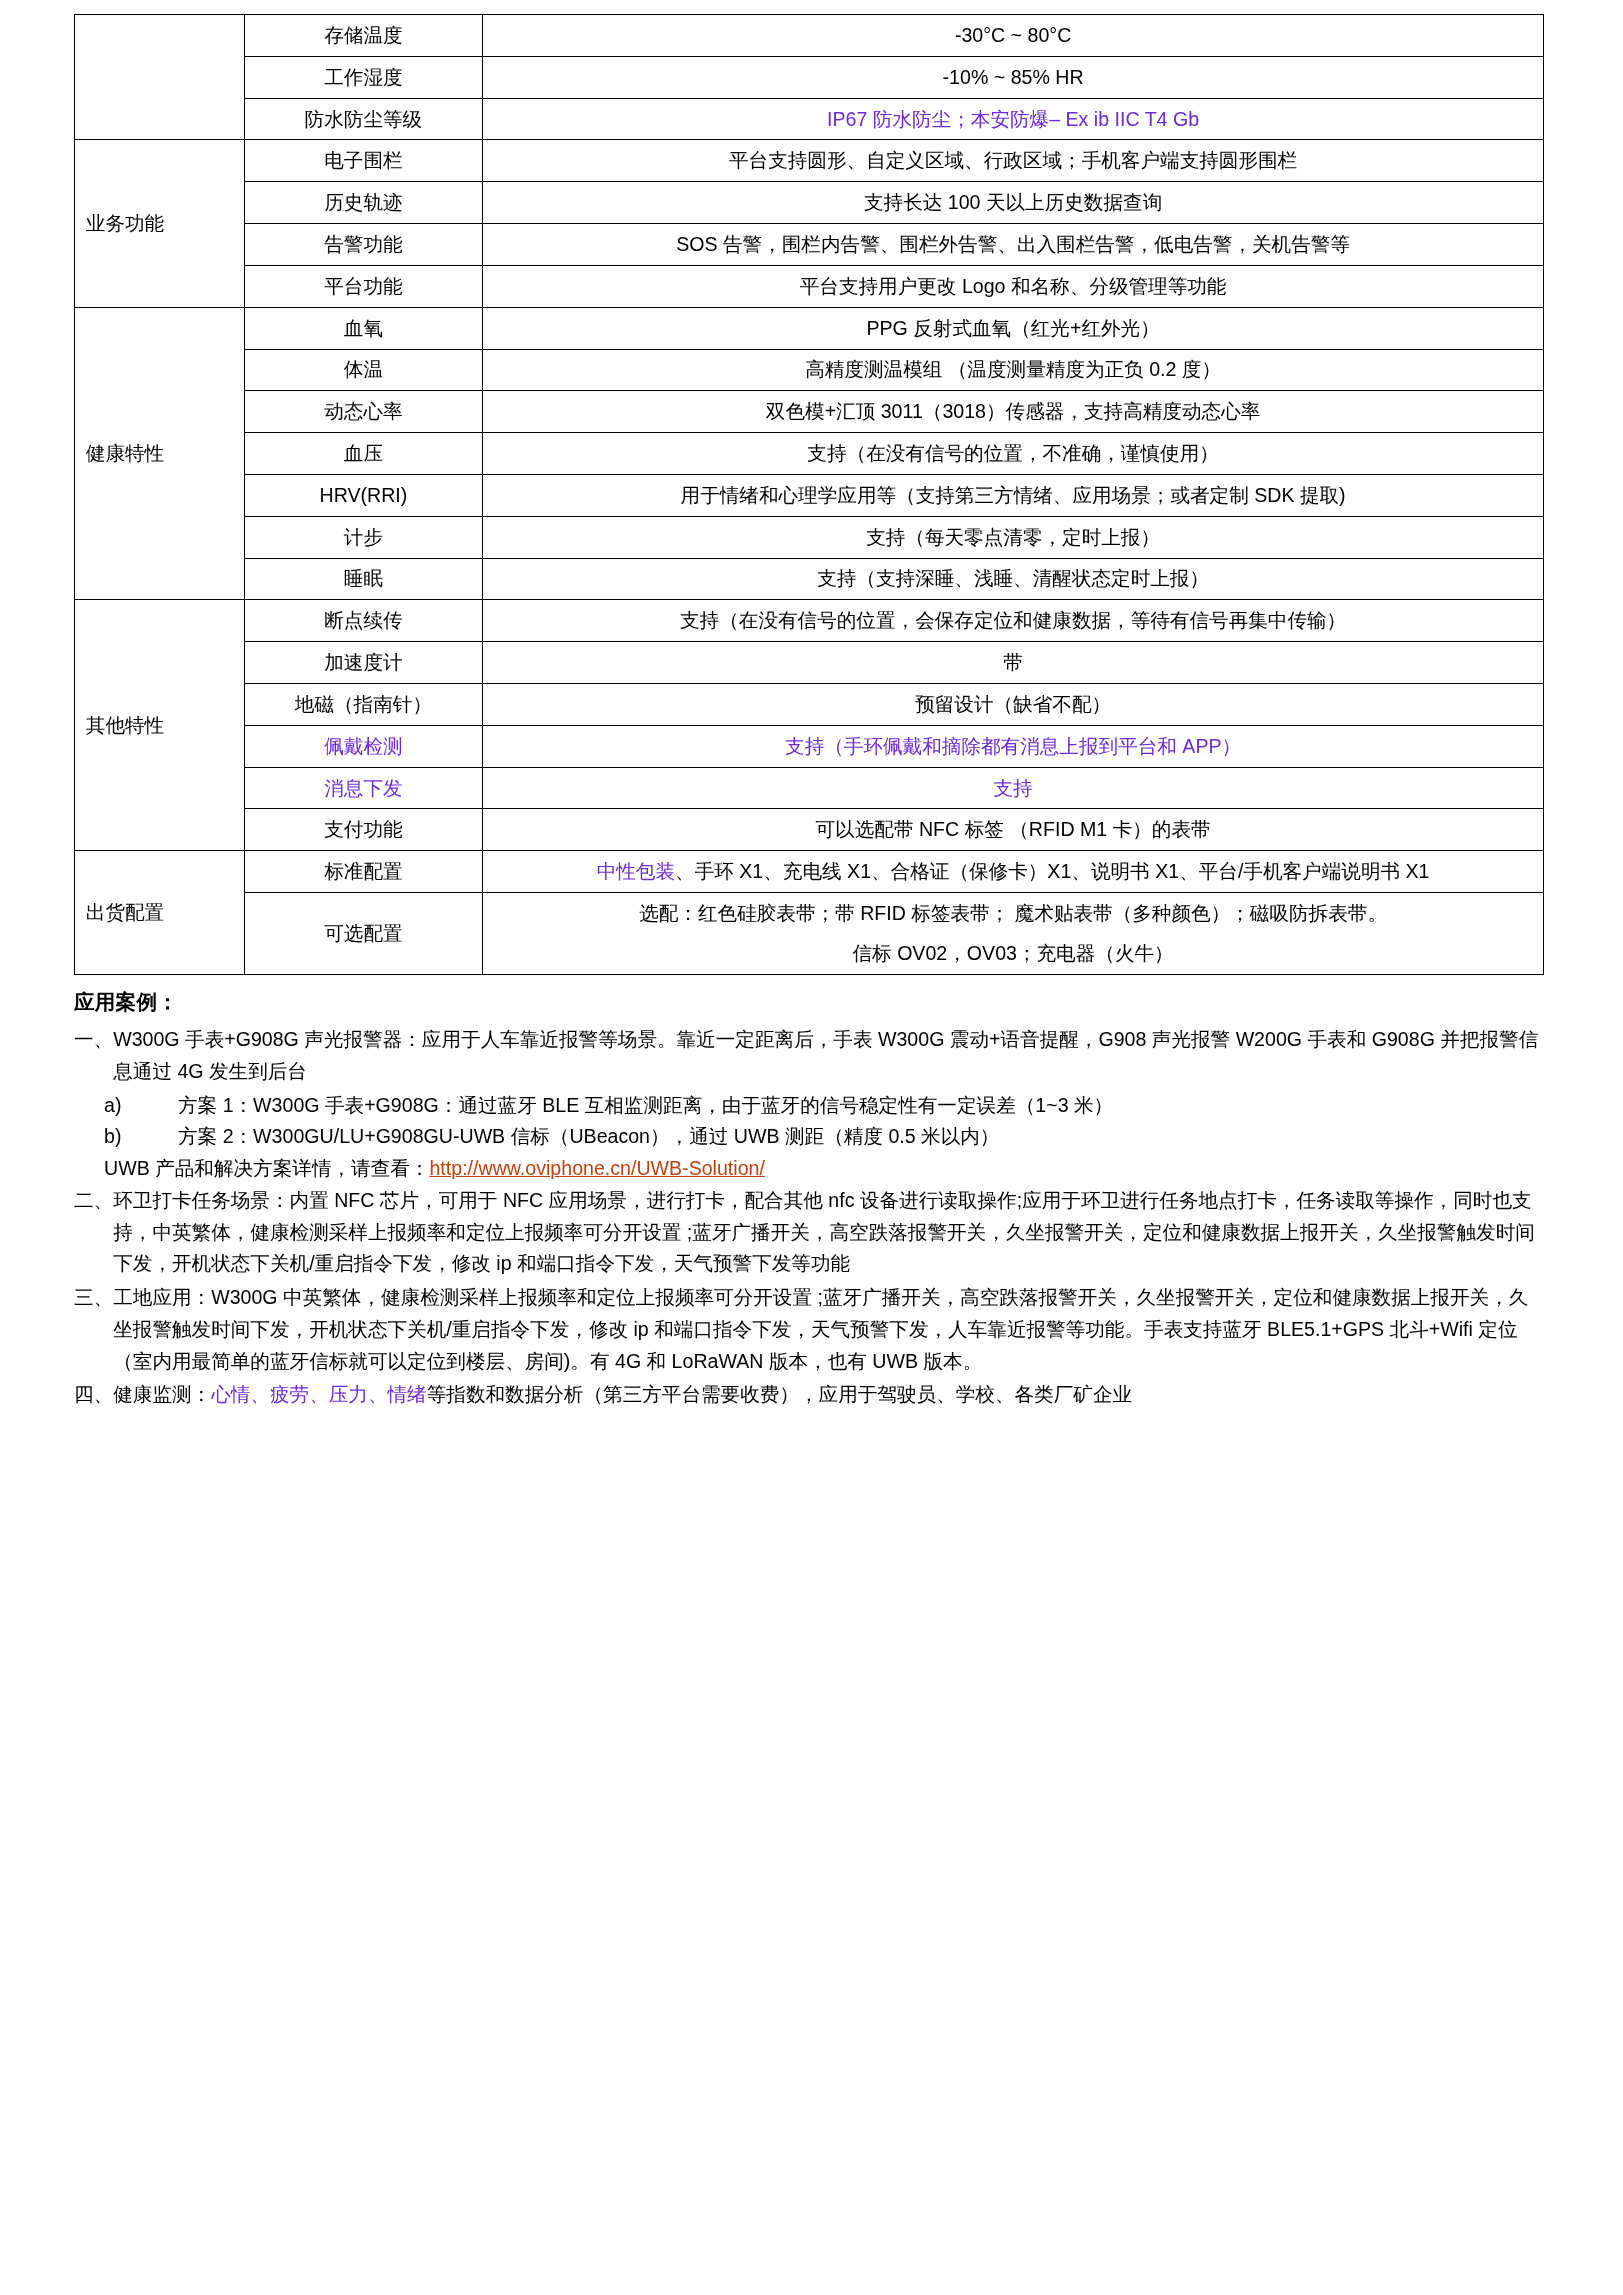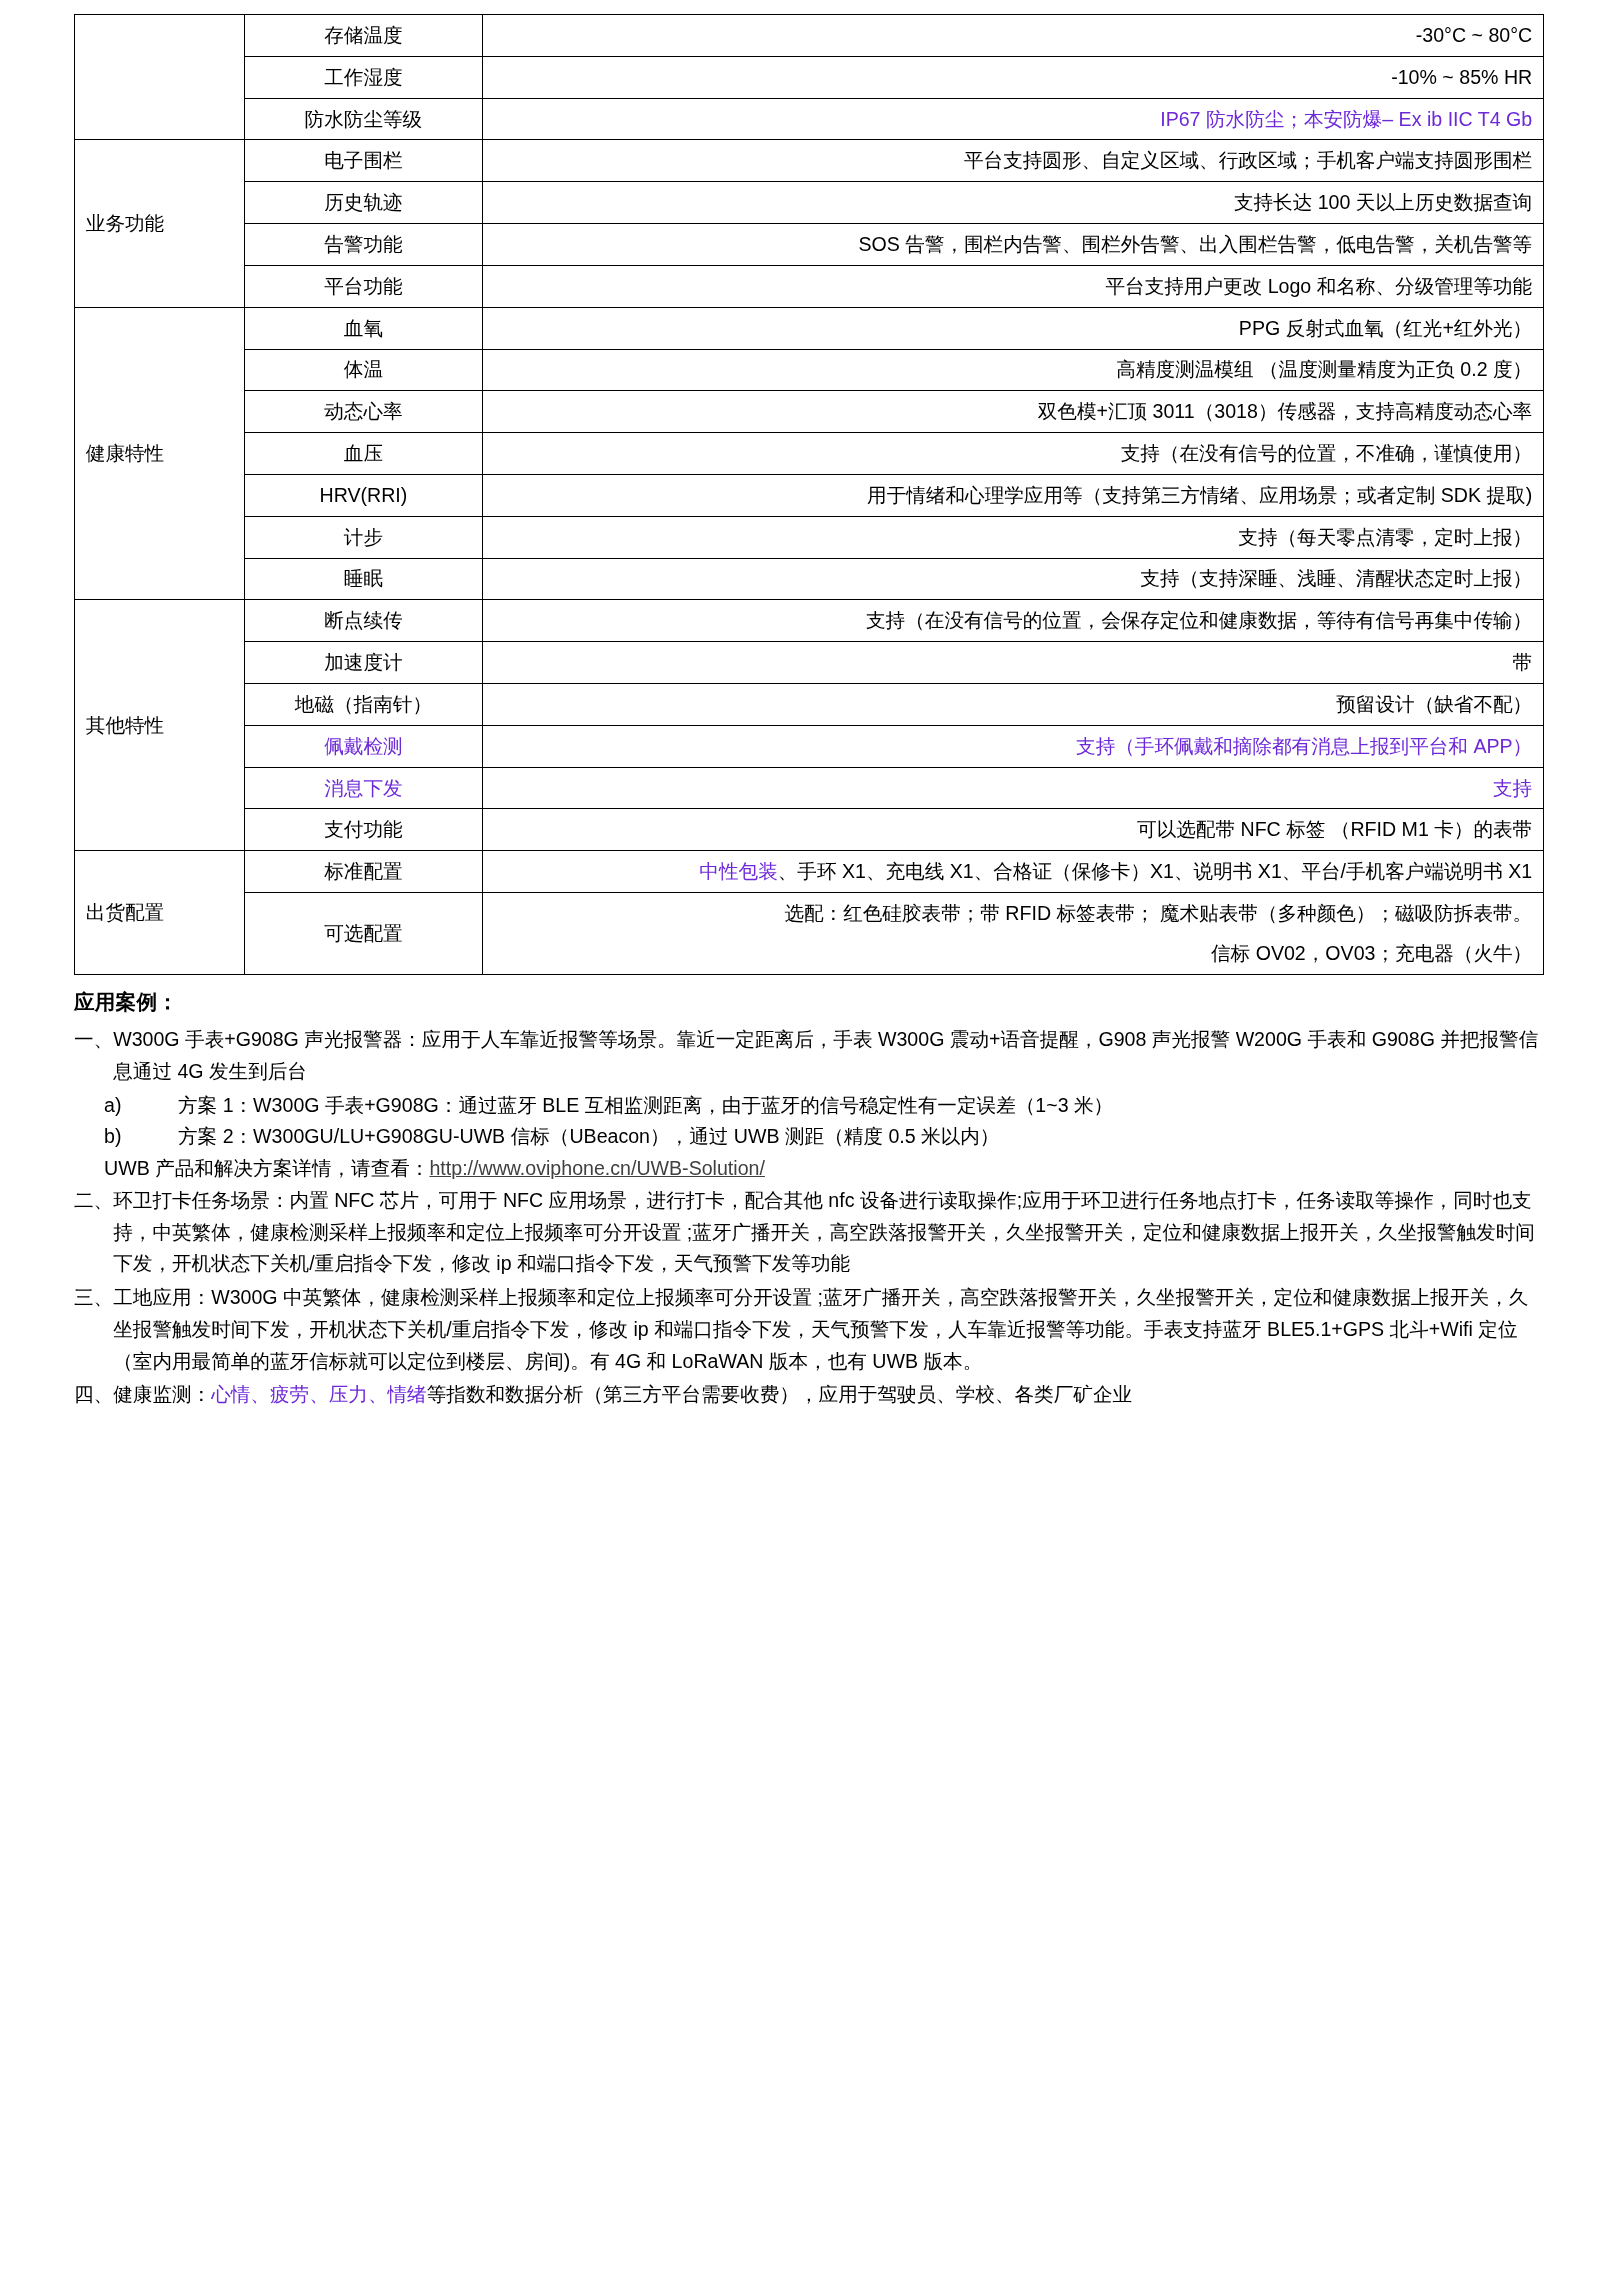--- a/index.html
+++ b/index.html
@@ -39,21 +39,21 @@
   td.group {
     width: 147px;
     font-size: 19.6px;
   }
   td.param {
     width: 216px;
     text-align: center;
     font-size: 19.6px;
   }
   td.value {
-    text-align: right;
+    text-align: center;
   }
   .red { color: #6d28d9; }
   .val-line { display: block; }
   .val-line + .val-line { margin-top: 12.8px; }
 
   
   .cases-title {
     font-size: 20.6px;
     font-weight: bold;
     margin: 13.7px 0 7.9px 0;
@@ -87,21 +87,21 @@
   .sub-body {
     flex: 1 1 auto;
   }
   .link-line {
     font-size: 19.6px;
     line-height: 1.62;
     padding-left: 30px;
     margin: 0;
   }
   a.url {
-    color: #404040;
+    color: #c2410c;
   }
 </style>
 </head>
 <body>
 
 <div class="page">
 
   <table class="spec">
     <tbody>
 

